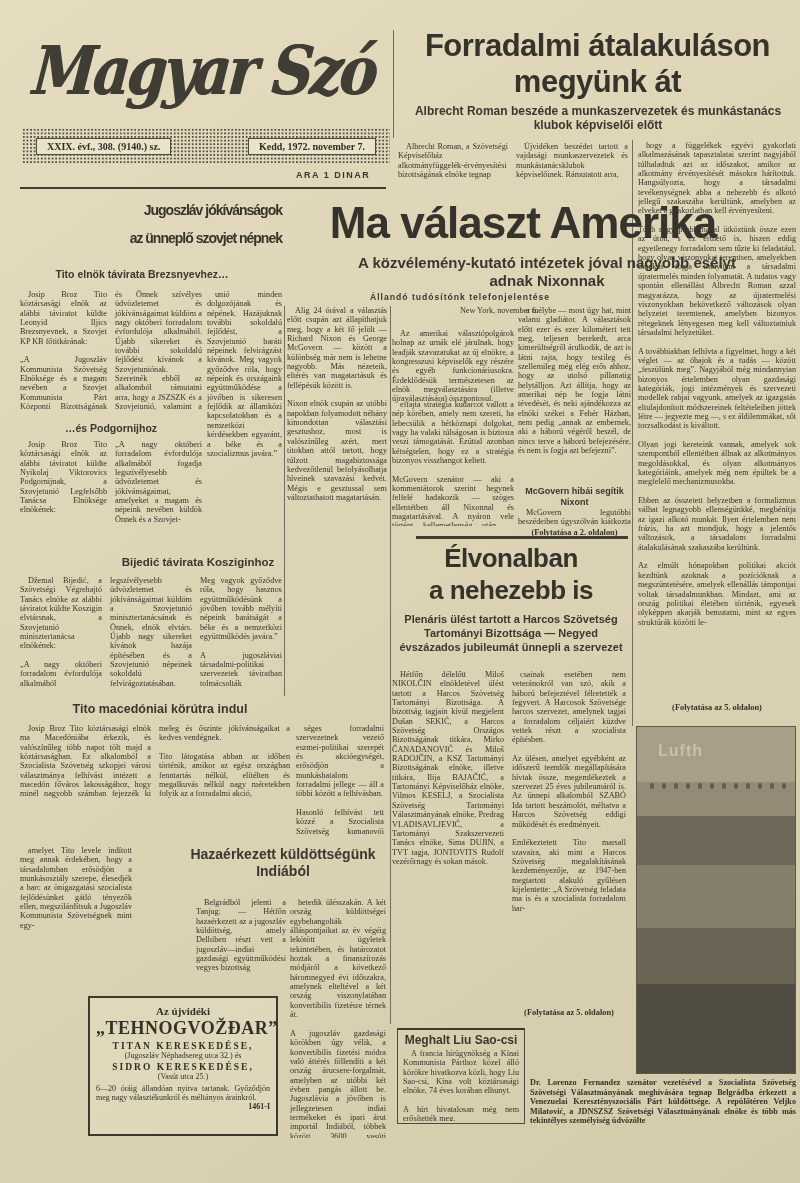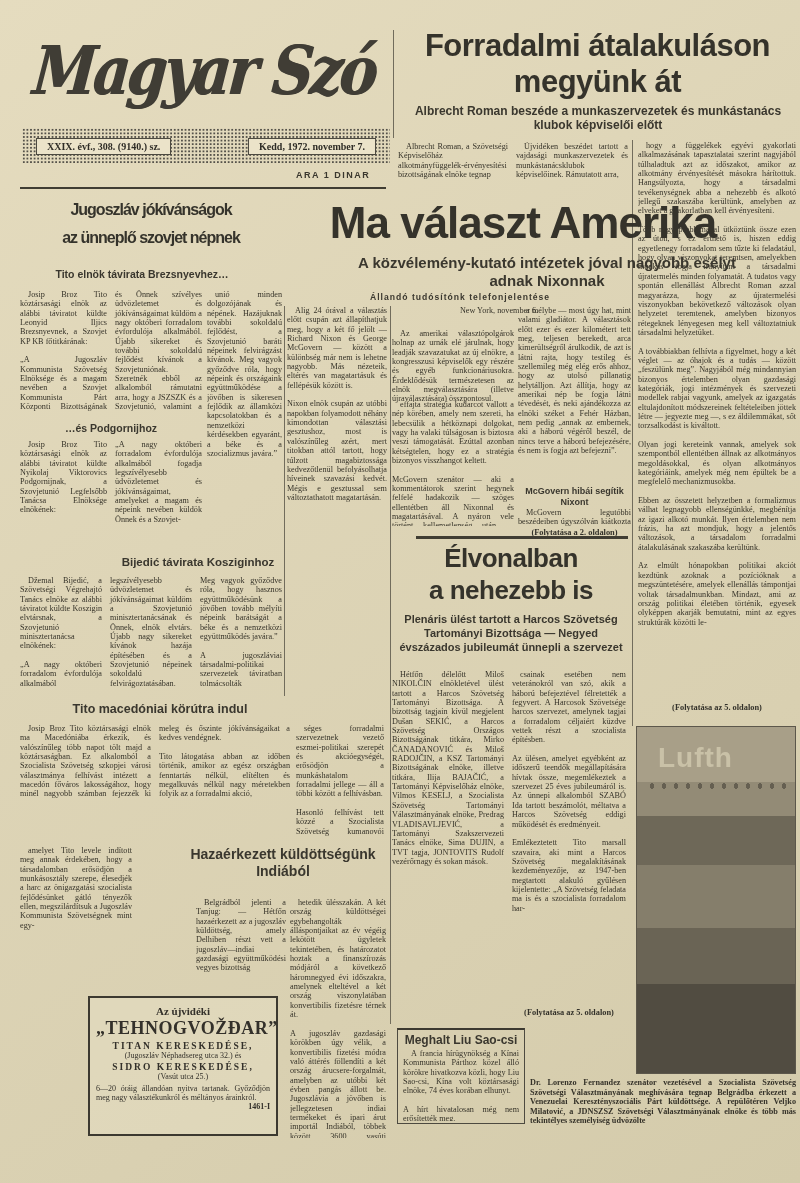--- a/index.html
+++ b/index.html
@@ -28,21 +28,21 @@
     padding:2px 10px;white-space:nowrap;}
   #price{font-family:"Liberation Sans",sans-serif;font-weight:bold;font-size:9px;
     letter-spacing:1.5px;color:#3a372e;}
   #adbox{border:2.5px solid #3c3930;background:rgba(236,228,204,0.35);text-align:center;
     padding:7px 6px;box-sizing:border-box;font-family:"Liberation Serif",serif;color:#33302a;}
   #liubox{border:1px solid #4d4a40;border-top:2.5px solid #3c3930;padding:3px 5px;
     box-sizing:border-box;}
   #photo{background:linear-gradient(#a89f88 0 16%,#938b76 16% 26%,#6e6858 26% 40%,
     #857e6b 40% 58%,#6a6455 58% 74%,#514c41 74% 100%);box-shadow:inset 0 0 0 1px #5c574b;}
   #photo .brand{position:absolute;top:16px;left:22px;font-family:"Liberation Sans",sans-serif;
-    font-weight:bold;font-size:28px;color:#cfc7ad;letter-spacing:1px;opacity:0.85;}
+    font-weight:bold;font-size:16px;color:#cfc7ad;letter-spacing:1px;opacity:0.85;}
   #photo .windows{position:absolute;top:52px;left:10px;right:10px;height:16px;
     background-image:radial-gradient(#3f3b33 2px,rgba(0,0,0,0) 2.4px);background-size:12px 16px;opacity:.55;}
   .caption{font-size:8.2px;line-height:9.6px;font-weight:bold;text-align:justify;
     white-space:pre-line;color:#353229;}
   .byline{font-family:"Liberation Sans",sans-serif;font-weight:bold;font-size:8.6px;
     letter-spacing:1px;color:#3a372e;}
   .dateline{text-align:center;font-size:8.2px;color:#363329;padding-left:46px;}
 </style>
 </head>
 <body>
@@ -72,21 +72,21 @@
 A továbbiakban felhívta a figyelmet, hogy a két véglet — az óhajok és a tudás — között „feszülünk meg”. Nagyjából még mindannyian bizonyos értelemben olyan gazdasági kategóriák, jogi intézmények és szervezeti modellek rabjai vagyunk, amelyek az igazgatás eltulajdonított módszereinek feltételeiben jöttek létre — jegyezte meg —, s ez áldilemmákat, sőt torzsalkodást is kiváltott.
 
 Olyan jogi kereteink vannak, amelyek sok szempontból ellentétben állnak az alkotmányos megoldásokkal, és olyan alkotmányos kategóriáink, amelyek még nem épültek be a megfelelő mechanizmusokba.
 
 Ebben az összetett helyzetben a formalizmus válhat legnagyobb ellenségünkké, megbénítja az igazi alkotó munkát. Ilyen értelemben nem frázis, ha azt mondjuk, hogy a jelentős változások, a társadalom forradalmi átalakulásának szakaszába kerültünk.
 
 Az elmúlt hónapokban politikai akciót kezdtünk azoknak a pozícióknak a megszüntetésére, amelyek ellenállás támpontjai voltak társadalmunkban. Mindazt, ami az ország politikai életében történik, egyesek olyképpen akarják bemutatni, mint az egyes struktúrák közötti le-</div>
   <div class="abs more" style="left:638px;top:703px;width:158px;">(Folytatása az 5. oldalon)</div>
 
   <div class="hr" style="left:20px;top:187px;width:366px;height:2px;"></div>
-  <div class="abs headline" style="left:20px;top:196px;width:262px;font-size:16px;line-height:28px;letter-spacing:-1px;">Jugoszláv jókívánságok
+  <div class="abs headline" style="left:20px;top:196px;width:262px;font-size:14px;line-height:28px;letter-spacing:-1px;text-align:right;">Jugoszláv jókívánságok
 az ünneplő szovjet népnek</div>
   <div class="abs subhead" style="left:20px;top:268px;width:244px;font-size:10.5px;">Tito elnök távirata Brezsnyevhez…</div>
   <div class="abs small cols2" style="left:20px;top:290px;width:182px;height:128px;">Josip Broz Tito köztársasági elnök az alábbi táviratot küldte Leonyid Iljics Brezsnyevnek, a Szovjet KP KB főtitkárának:
 
 „A Jugoszláv Kommunista Szövetség Elnöksége és a magam nevében a Szovjet Kommunista Párt Központi Bizottságának és Önnek szívélyes üdvözletemet és jókívánságaimat küldöm a nagy októberi forradalom évfordulója alkalmából. Újabb sikereket és további sokoldalú fejlődést kívánok a Szovjetuniónak. Szeretnék ebből az alkalomból rámutatni arra, hogy a JSZSZK és a Szovjetunió, valamint a JKSZ és az SZKP együttműködésében számottevő eredményeket értünk el, egyszersmind mély meggyőződésem, hogy baráti és gyümölcsöző kapcsolataink a jövőben is sokoldalúan fejlődnek a béke, a szocializmus és az általános haladás javára.”</div>
   <div class="abs subhead" style="left:20px;top:422px;width:182px;font-size:10.5px;">…és Podgornijhoz</div>
   <div class="abs small cols2" style="left:20px;top:440px;width:182px;height:108px;">Josip Broz Tito köztársasági elnök az alábbi táviratot küldte Nyikolaj Viktorovics Podgornijnak, a Szovjetunió Legfelsőbb Tanácsa Elnöksége elnökének:
 
 „A nagy októberi forradalom évfordulója alkalmából fogadja legszívélyesebb üdvözletemet és jókívánságaimat, amelyeket a magam és népeink nevében küldök Önnek és a Szovjet-</div>
   <div class="abs small" style="left:207px;top:290px;width:75px;height:258px;">unió minden dolgozójának és népének. Hazájuknak további sokoldalú fejlődést, a Szovjetunió baráti népeinek felvirágzást kívánok. Meg vagyok győződve róla, hogy népeink és országaink együttműködése a jövőben is sikeresen fejlődik az államközi kapcsolatokban és a nemzetközi kérdésekben egyaránt, a béke és a szocializmus javára.”</div>

